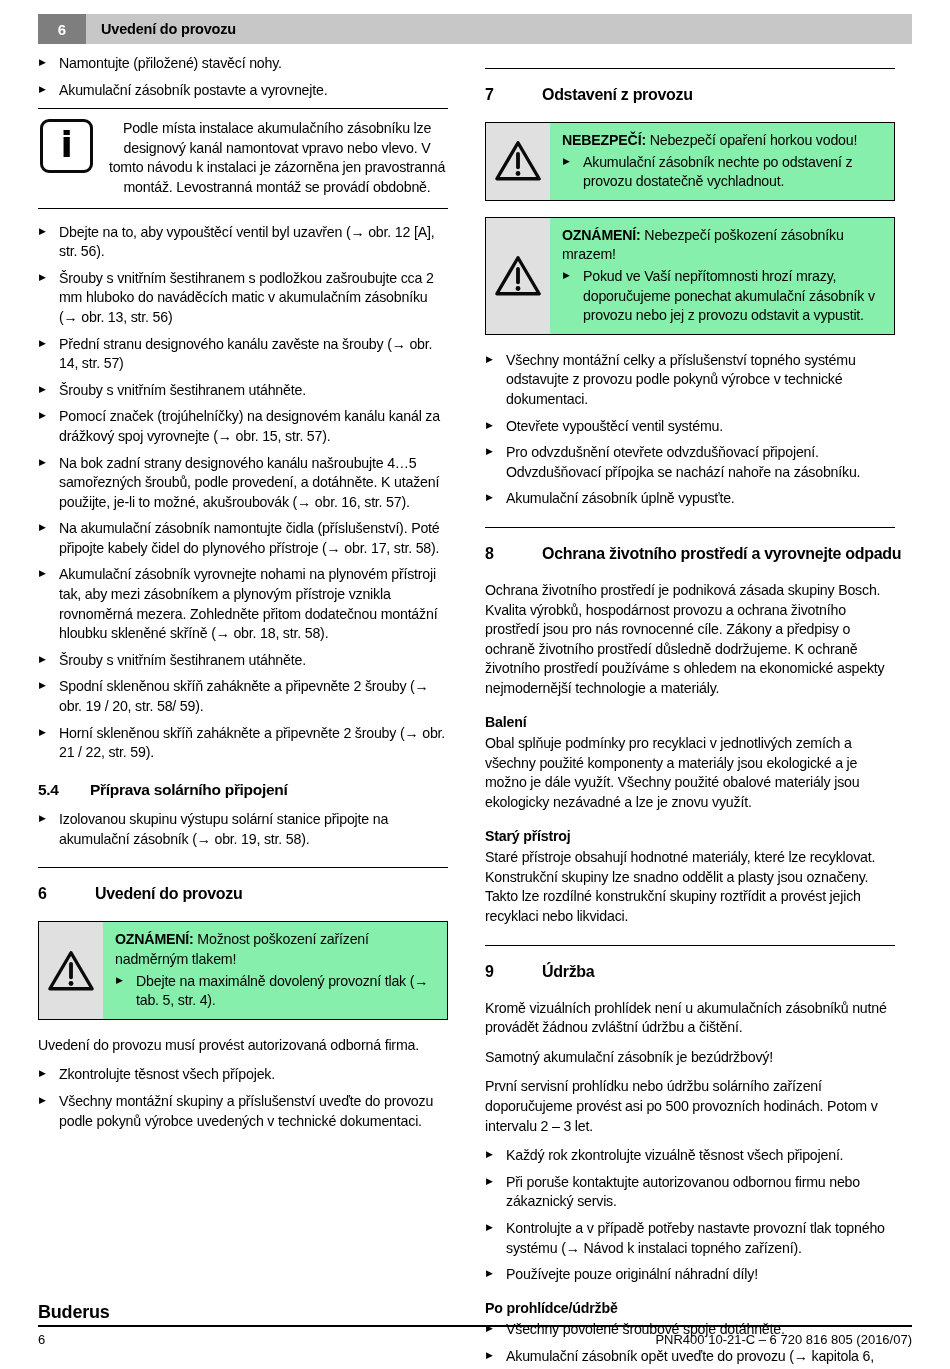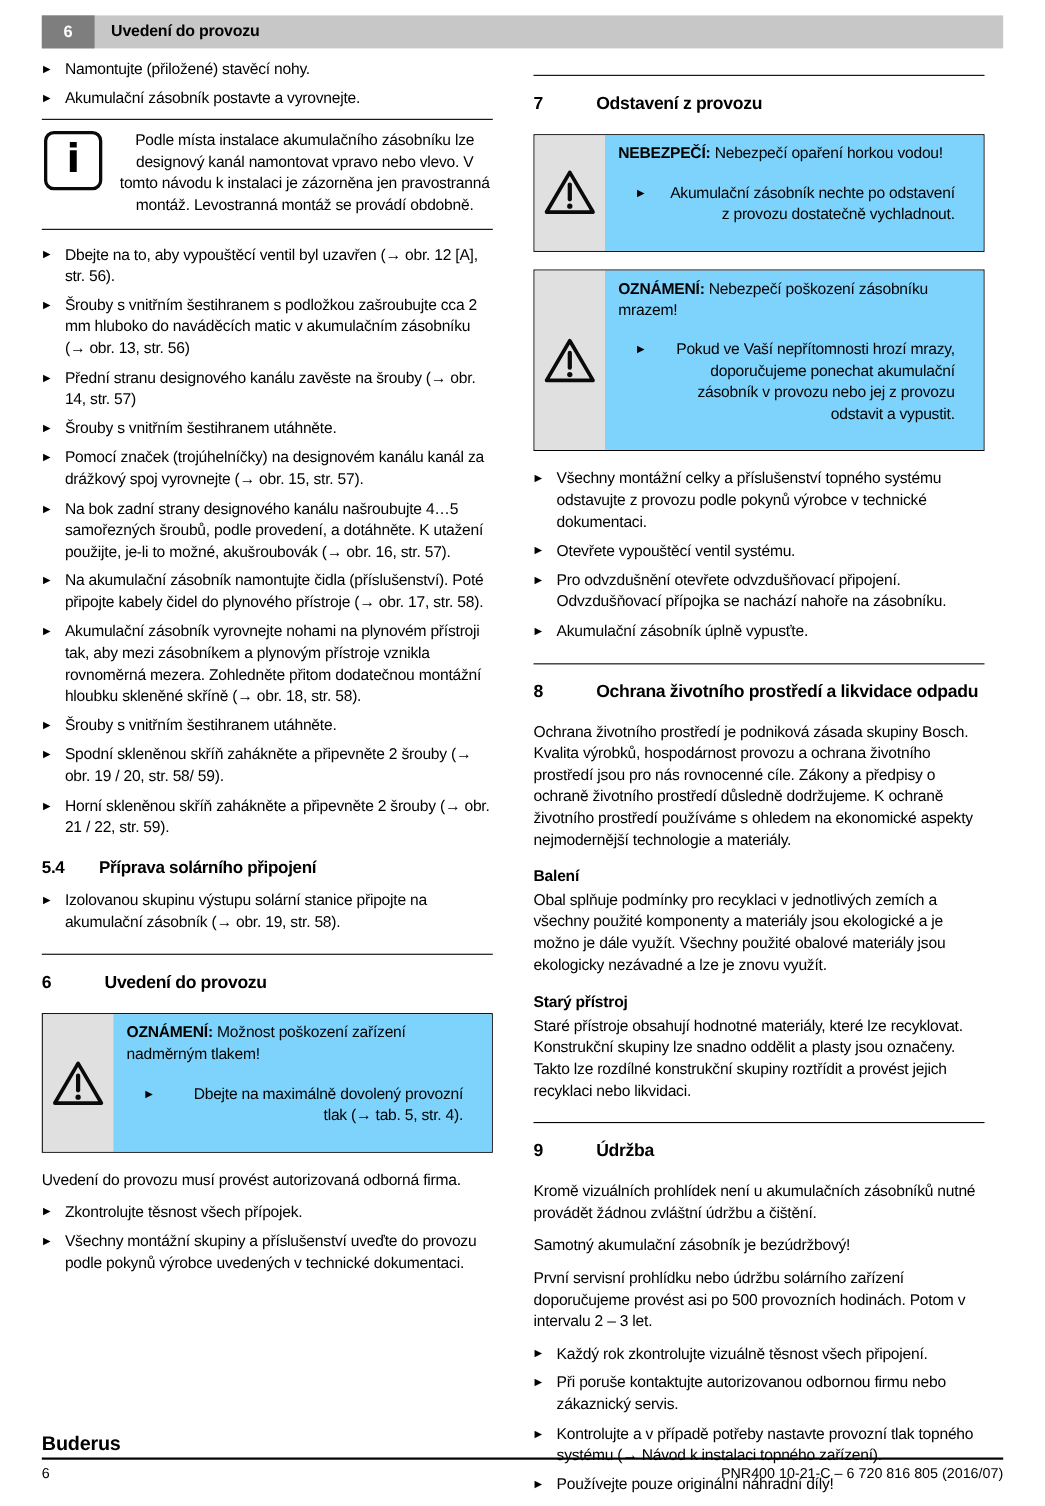--- a/index.html
+++ b/index.html
@@ -42,22 +42,22 @@
              padding:10px 2px;display:flex;gap:15px;align-items:flex-start;margin:0 0 14px 0;}
   .info-icon{width:47px;height:46px;border:3px solid #0a0a0a;border-radius:9px;flex:none;
              display:flex;align-items:center;justify-content:center;
              font-weight:bold;font-size:36px;line-height:1;padding-bottom:2px;
              font-family:"DejaVu Sans", sans-serif;}
   .info-text{flex:1;text-align:center;}
 
   
   .warnbox{border:1.5px solid #000;display:flex;margin:0 0 16px 0;}
   .warncell{width:64px;flex:none;background:#e0e0e0;display:flex;align-items:center;justify-content:center;}
-  .warnbody{flex:1;padding:8px 10px 6px 12px;background:#7dd3fc;}
-  .warnbody .blist{margin:16px;text-align:right;}
+  .warnbody{flex:1;padding:8px 10px 6px 12px;background:#86efac;}
+  .warnbody .blist{margin:0;}
   .warnbody .blist li{margin-bottom:2px;}
   .wtitle{margin:0 0 2px 0;}
 
   
   .footer{position:absolute;left:38px;right:38px;bottom:22px;}
   .brand{font-weight:bold;font-size:18px;letter-spacing:-0.2px;
          font-family:"Liberation Sans", sans-serif;}
   .footline{border:none;border-top:2px solid #000;margin:2px 0 0 0;}
   .footrow{display:flex;justify-content:space-between;font-size:13px;margin-top:5px;}
 </style>
@@ -182,21 +182,21 @@
       <ul class="blist">
         <li>Všechny montážní celky a příslušenství topného systému odstavujte z provozu podle pokynů výrobce v technické dokumentaci.</li>
         <li>Otevřete vypouštěcí ventil systému.</li>
         <li>Pro odvzdušnění otevřete odvzdušňovací připojení. Odvzdušňovací přípojka se nachází nahoře na zásobníku.</li>
         <li>Akumulační zásobník úplně vypusťte.</li>
       </ul>
 
       <hr class="rule">
       <div class="h2row">
         <span class="num">8</span>
-        <span class="ttl">Ochrana životního prostředí a likvidace odpadu</span>
+        <span class="ttl">Ochrana životního prostředí a vyrovnejte odpadu</span>
       </div>
 
       <p>Ochrana životního prostředí je podniková zásada skupiny Bosch. Kvalita výrobků, hospodárnost provozu a ochrana životního prostředí jsou pro nás rovnocenné cíle. Zákony a předpisy o ochraně životního prostředí důsledně dodržujeme. K ochraně životního prostředí používáme s ohledem na ekonomické aspekty nejmodernější technologie a materiály.</p>
 
       <p class="subhead">Balení</p>
       <p>Obal splňuje podmínky pro recyklaci v jednotlivých zemích a všechny použité komponenty a materiály jsou ekologické a je možno je dále využít. Všechny použité obalové materiály jsou ekologicky nezávadné a lze je znovu využít.</p>
 
       <p class="subhead">Starý přístroj</p>
       <p>Staré přístroje obsahují hodnotné materiály, které lze recyklovat. Konstrukční skupiny lze snadno oddělit a plasty jsou označeny. Takto lze rozdílné konstrukční skupiny roztřídit a provést jejich recyklaci nebo likvidaci.</p>
 

